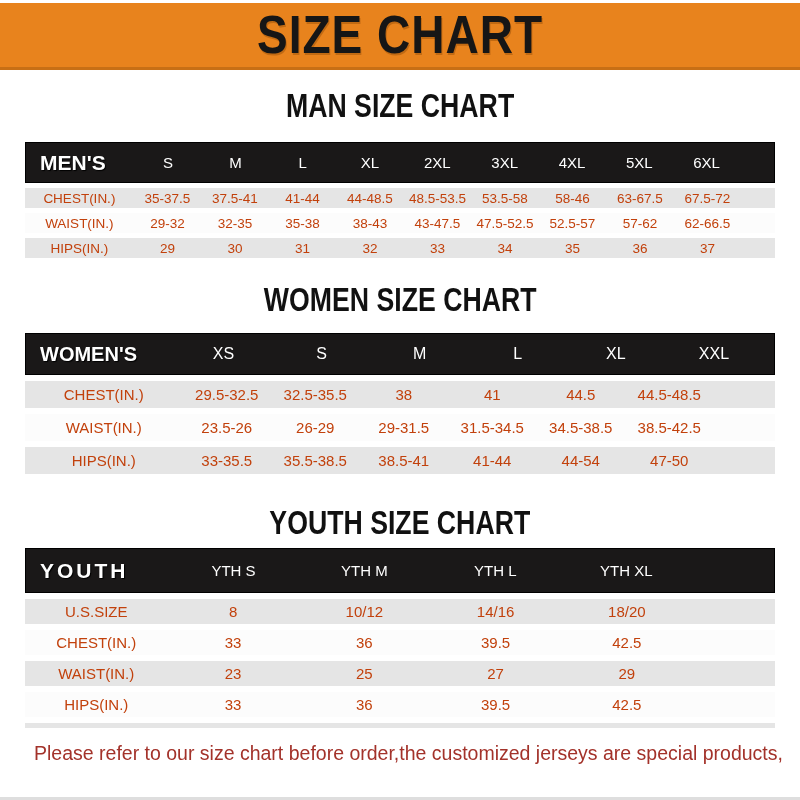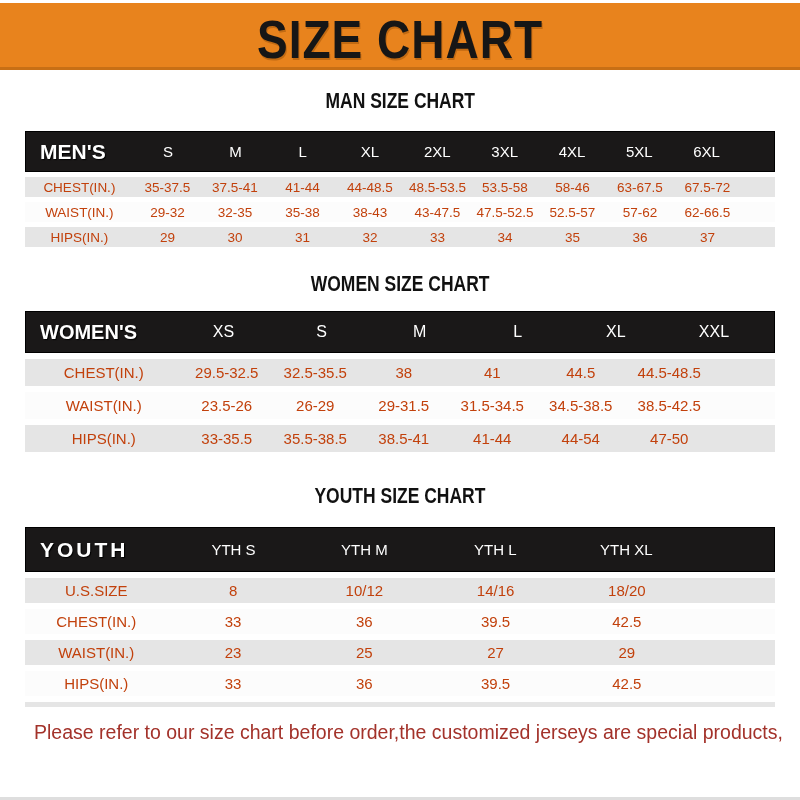--- a/index.html
+++ b/index.html
@@ -12,48 +12,48 @@
     font-family:"Liberation Sans", sans-serif;
     overflow:hidden;
   }
   
   .title-band {
     height:70px;
     background:#E8831D;
     border-top:3px solid #ffffff;
     border-bottom:3px solid #C76F15;
     text-align:center;
-    display:flex; align-items:flex-end; justify-content:center;
+    display:flex; align-items:center; justify-content:center;
   }
   .title-text {
     display:inline-block;
     font-size:46px;
     font-weight:bold;
     color:#161616;
     letter-spacing:1px;
     transform:scale(1.0,1.15);
     text-shadow:1px 1px 0 rgba(120,60,0,.35);
   }
   
   .section-heading {
     text-align:center;
-    font-size:19px;
+    font-size:29px;
     font-weight:bold;
     color:#111111;
     letter-spacing:0px;
   }
   .section-heading span { display:inline-block; transform:scale(0.92,1.12); }
   .h-men   { margin-top:20px; }
   .h-women { margin-top:26px; }
   .h-youth { margin-top:33px; }
   
   .table { width:750px; margin:0 auto; }
   .t-men   { margin-top:19px; }
   .t-women { margin-top:16px; }
-  .t-youth { margin-top:20px; }
+  .t-youth { margin-top:8px; }
   .bar {
     background:#1A1818;
     border:1px solid #000000;
     display:flex; align-items:center;
     color:#ffffff;
   }
   .bar-men   { height:41px; }
   .bar-women { height:42px;gap:22px; }
   .bar-youth { height:45px; }
   .bar-label {

